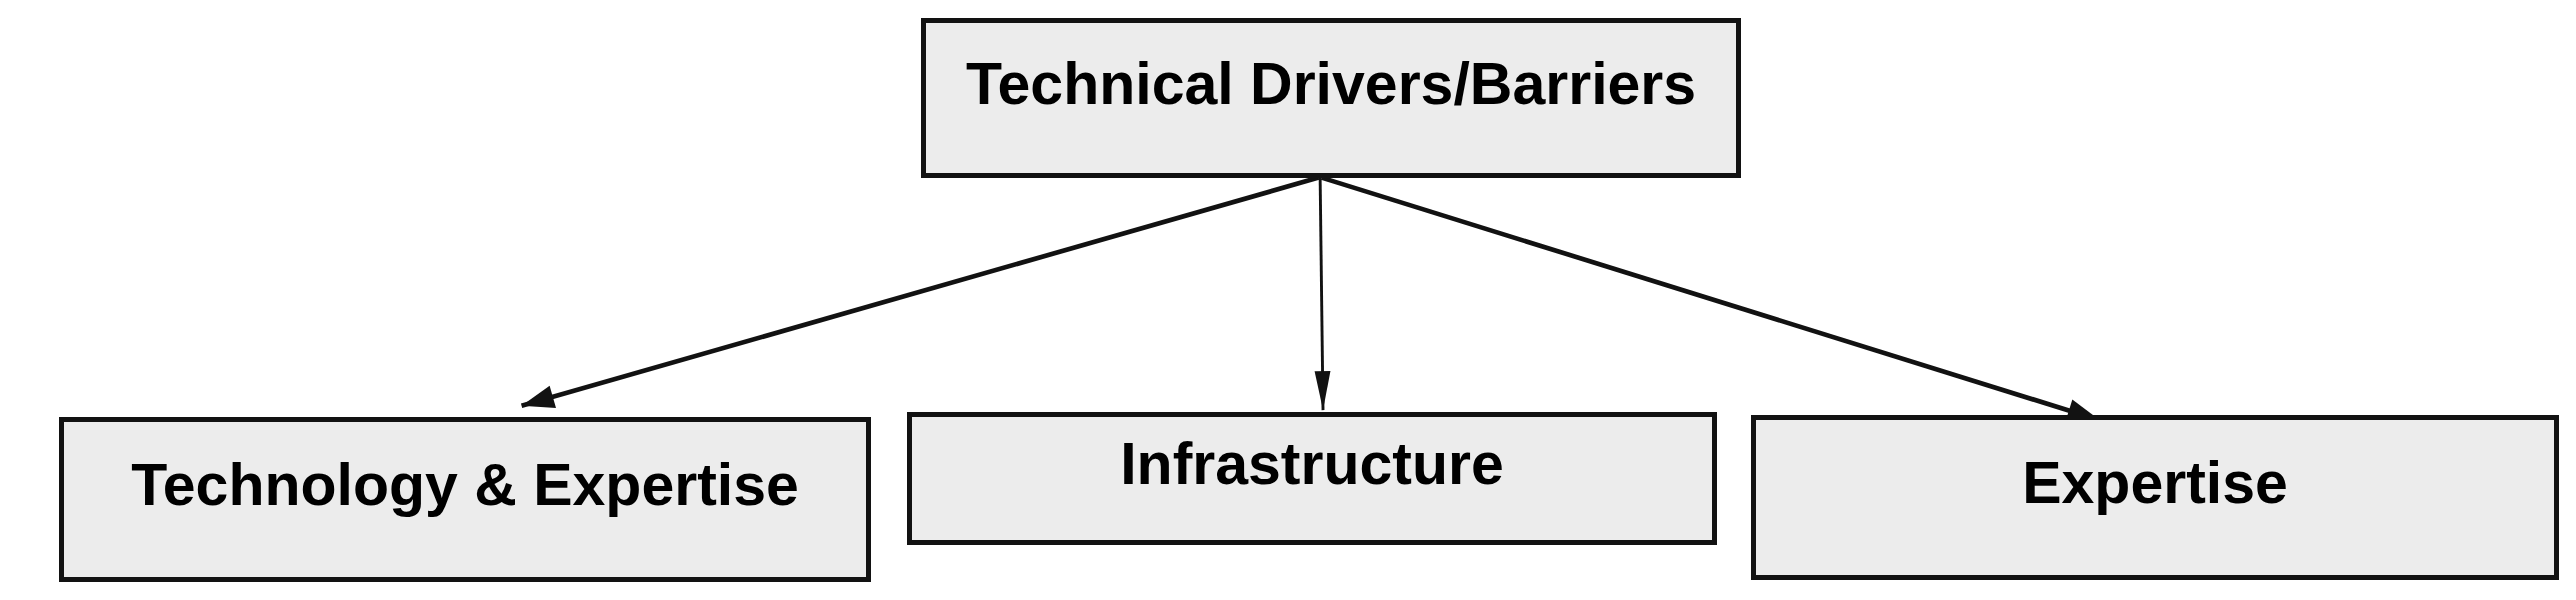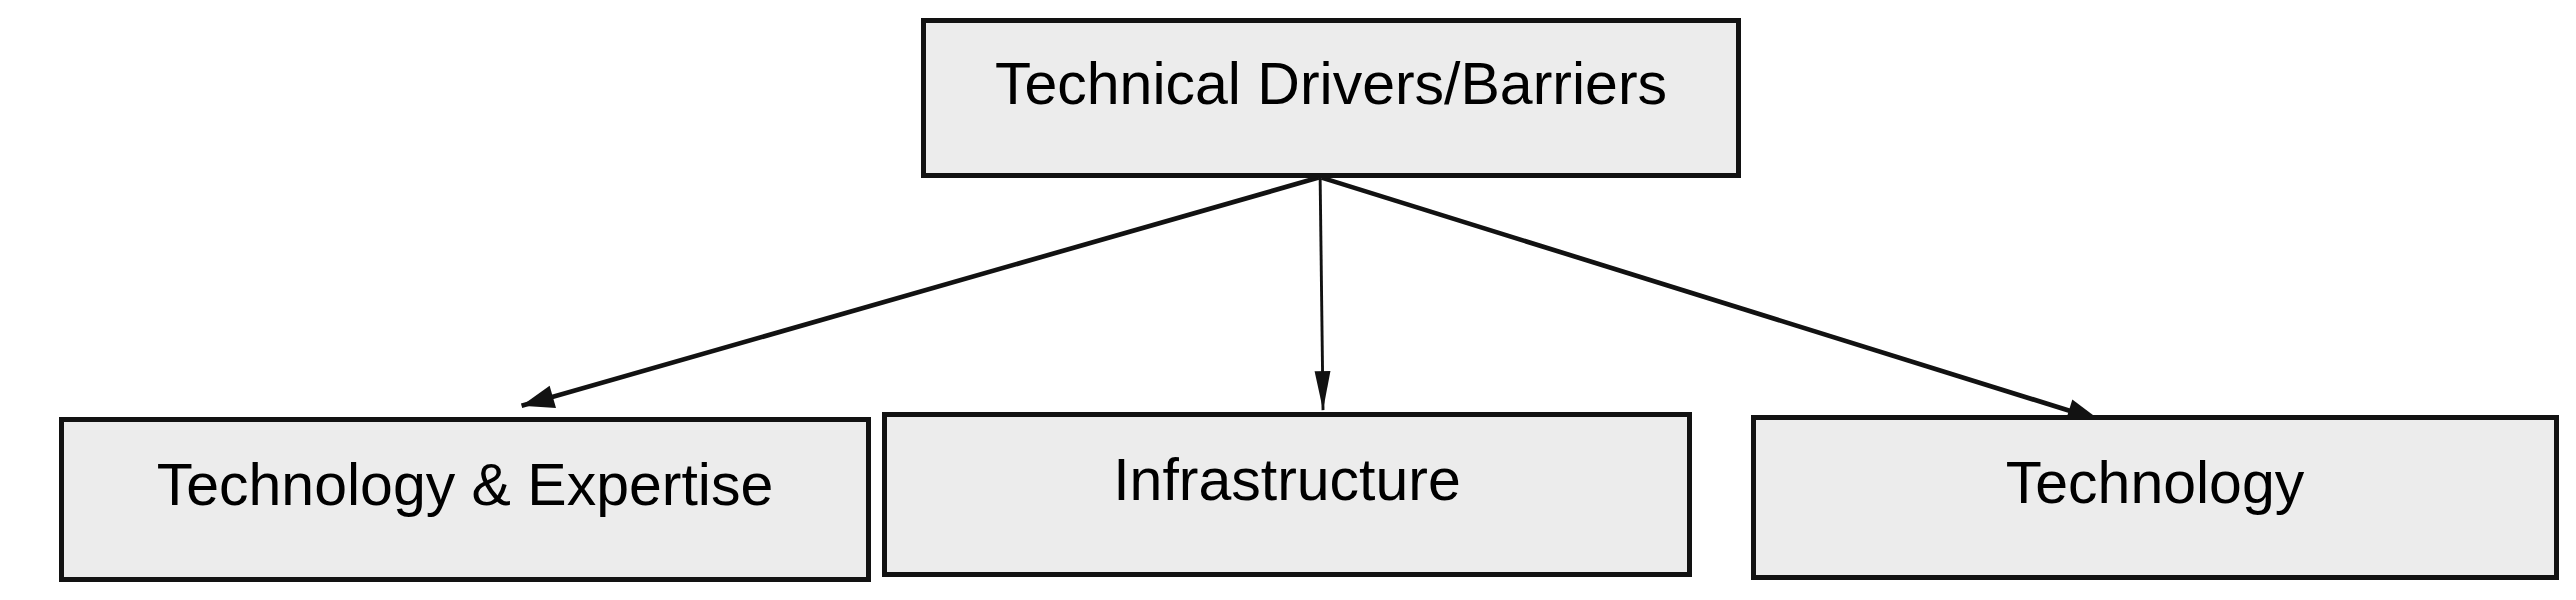--- a/index.html
+++ b/index.html
@@ -10,40 +10,41 @@
   }
   * { box-sizing: border-box; }
   html, body { margin: 0; padding: 0; background: var(--bg); }
   .canvas {
     position: relative;
     width: 2576px;
     height: 600px;
     background: var(--bg);
     font-family: "Liberation Sans", "DejaVu Sans", sans-serif;
     overflow: hidden;
+    font-weight: bold;
   }
   .node {
     position: absolute;
     background: var(--box-fill);
     border: 5.8px solid var(--box-border);
     display: flex;
     align-items: center;
     justify-content: center;
     padding-bottom: 27.4px; 
   }
   .node .label {
     font-size: 59px;
     line-height: 1;
     color: var(--ink);
     white-space: nowrap;
     letter-spacing: 0px;
   }
   .node-root    { left: 921px; top: 18px;  width: 820px; height: 160px; }
   .node-child-1 { left: 23px;   top: 417px; width: 812px; height: 165px; margin-left: 36px; }
-  .node-child-2 { left: 882px; top: 412px; width: 810px; height: 165px; }
+  .node-child-2 { left: 907px; top: 412px; width: 810px; height: 133px; }
   .node-child-3 { left: 1751px; top: 415px; width: 808px; height: 165px; }
   svg.edges {
     position: absolute;
     left: 0; top: 0;
     width: 2576px;
     height: 600px;
     pointer-events: none;
   }
 </style>
 </head>
@@ -71,17 +72,17 @@
 
   <div class="node node-child-1">
     <span class="label">Technology &amp; Expertise</span>
   </div>
 
   <div class="node node-child-2">
     <span class="label">Infrastructure</span>
   </div>
 
   <div class="node node-child-3">
-    <span class="label">Technology</span>
+    <span class="label">Expertise</span>
   </div>
 
 </div>
 
 
 </body></html>

